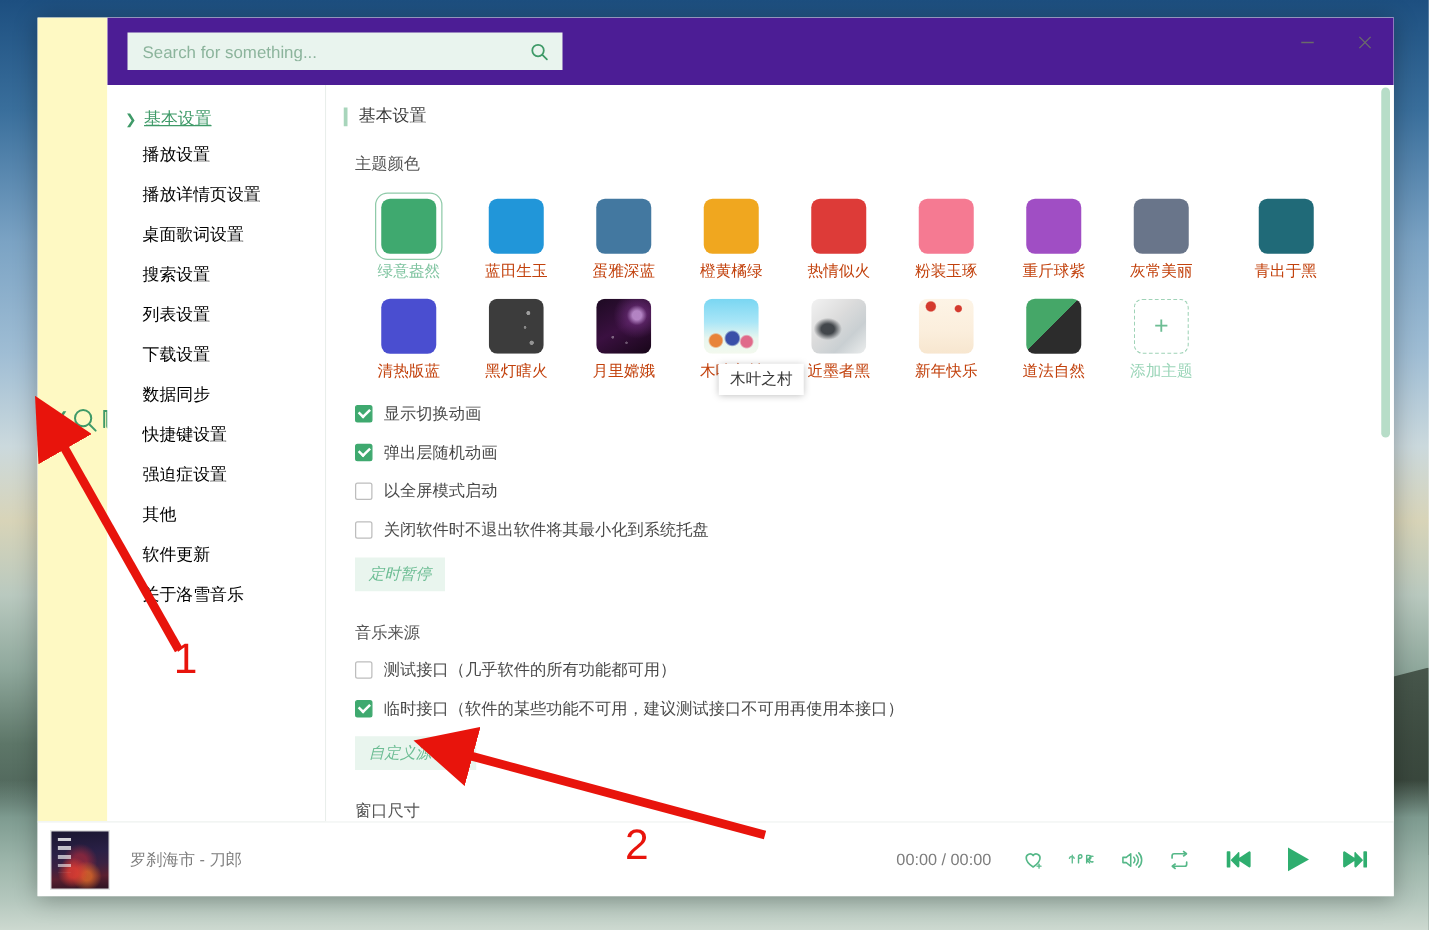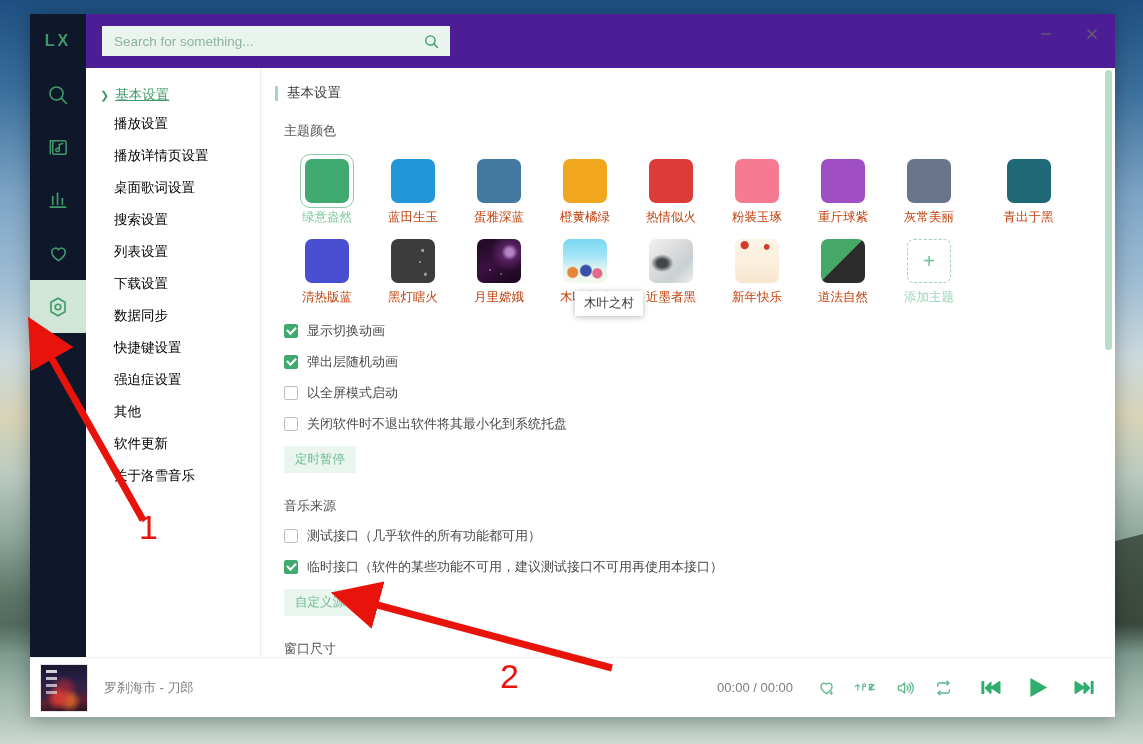--- a/index.html
+++ b/index.html
@@ -35,22 +35,22 @@
     box-shadow: 0 2px 18px rgba(0,0,0,0.30);
     display: flex;
     flex-direction: column;
     overflow: hidden;
   }
   .window-body { flex: 1; display: flex; min-height: 0; }
 
   
   .rail {
     width: 56px;
-    background: #0f172a;
-    display: flex; flex-direction: column; align-items: center;
+    background: #fef9c3;
+    display: flex; flex-direction: row; align-items: center;
     flex-shrink: 0;
     padding-top: 0;
   }
   .rail-logo {
     height: 54px; width: 100%;
     display: flex; align-items: center; justify-content: center;
     color: #3f9a68; font-weight: bold; font-size: 16px; letter-spacing: 3px;
   }
   .rail-item {
     width: 100%; height: 53px;
@@ -196,20 +196,21 @@
     border-left: 2px solid #fff; border-bottom: 2px solid #fff;
     transform: rotate(-45deg) translate(1px,-1px);
   }
 
   .pill-btn {
     display: inline-block;
     background: #e9f5ee; color: #6dbd94;
     font-size: 12.5px; padding: 5px 11px;
     margin-left: 9px;
     cursor: pointer;
+    font-style: italic;
   }
 
   .block-label { font-size: 13px; color: #555; margin: 24px 0 12px 9px; }
 
   
   .v-scroll {
     position: absolute; right: 3px; top: 2px;
     width: 7px; height: 560px;
     background: transparent;
   }

